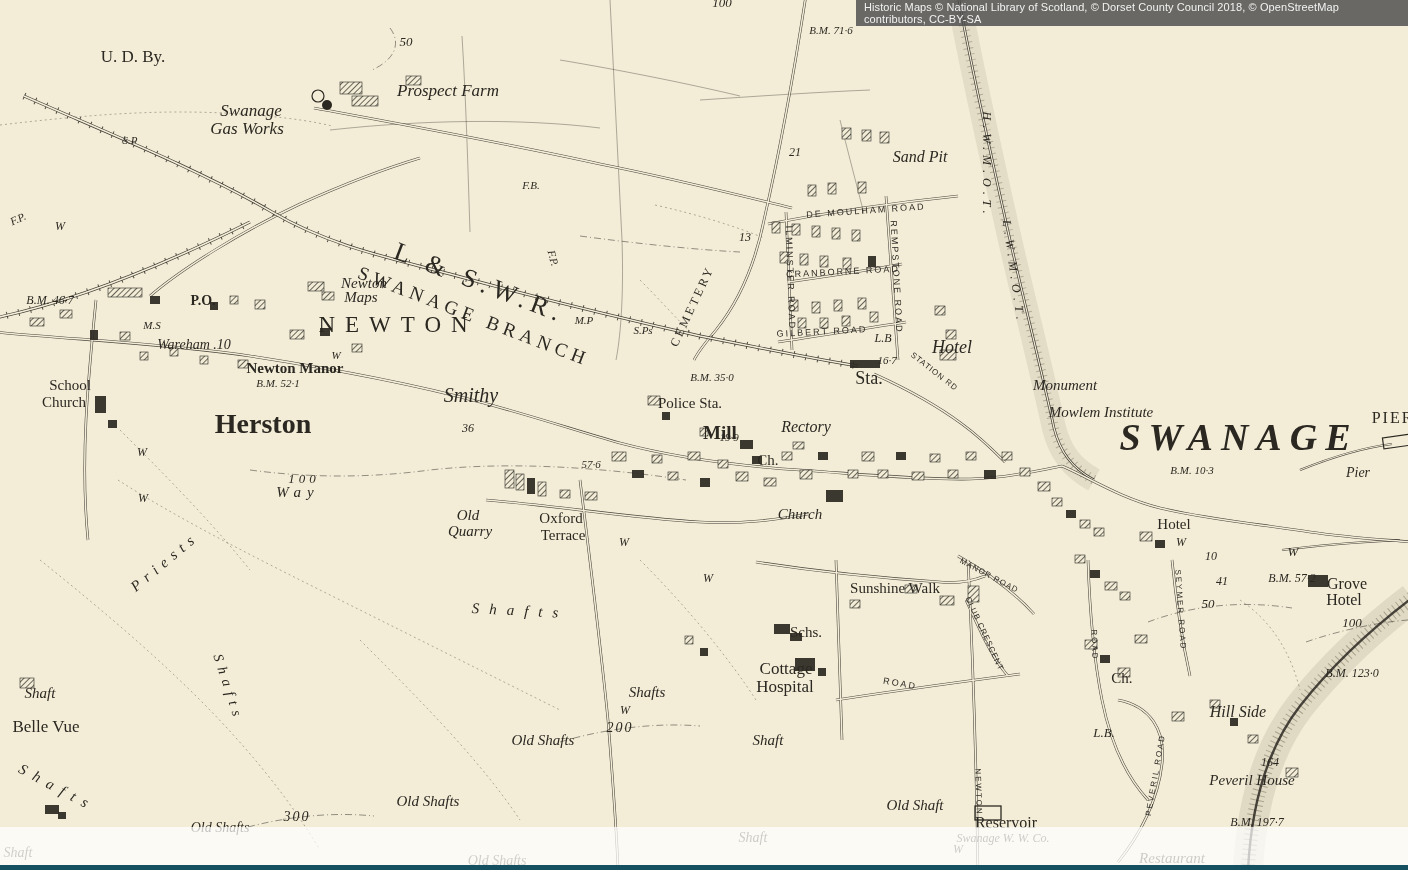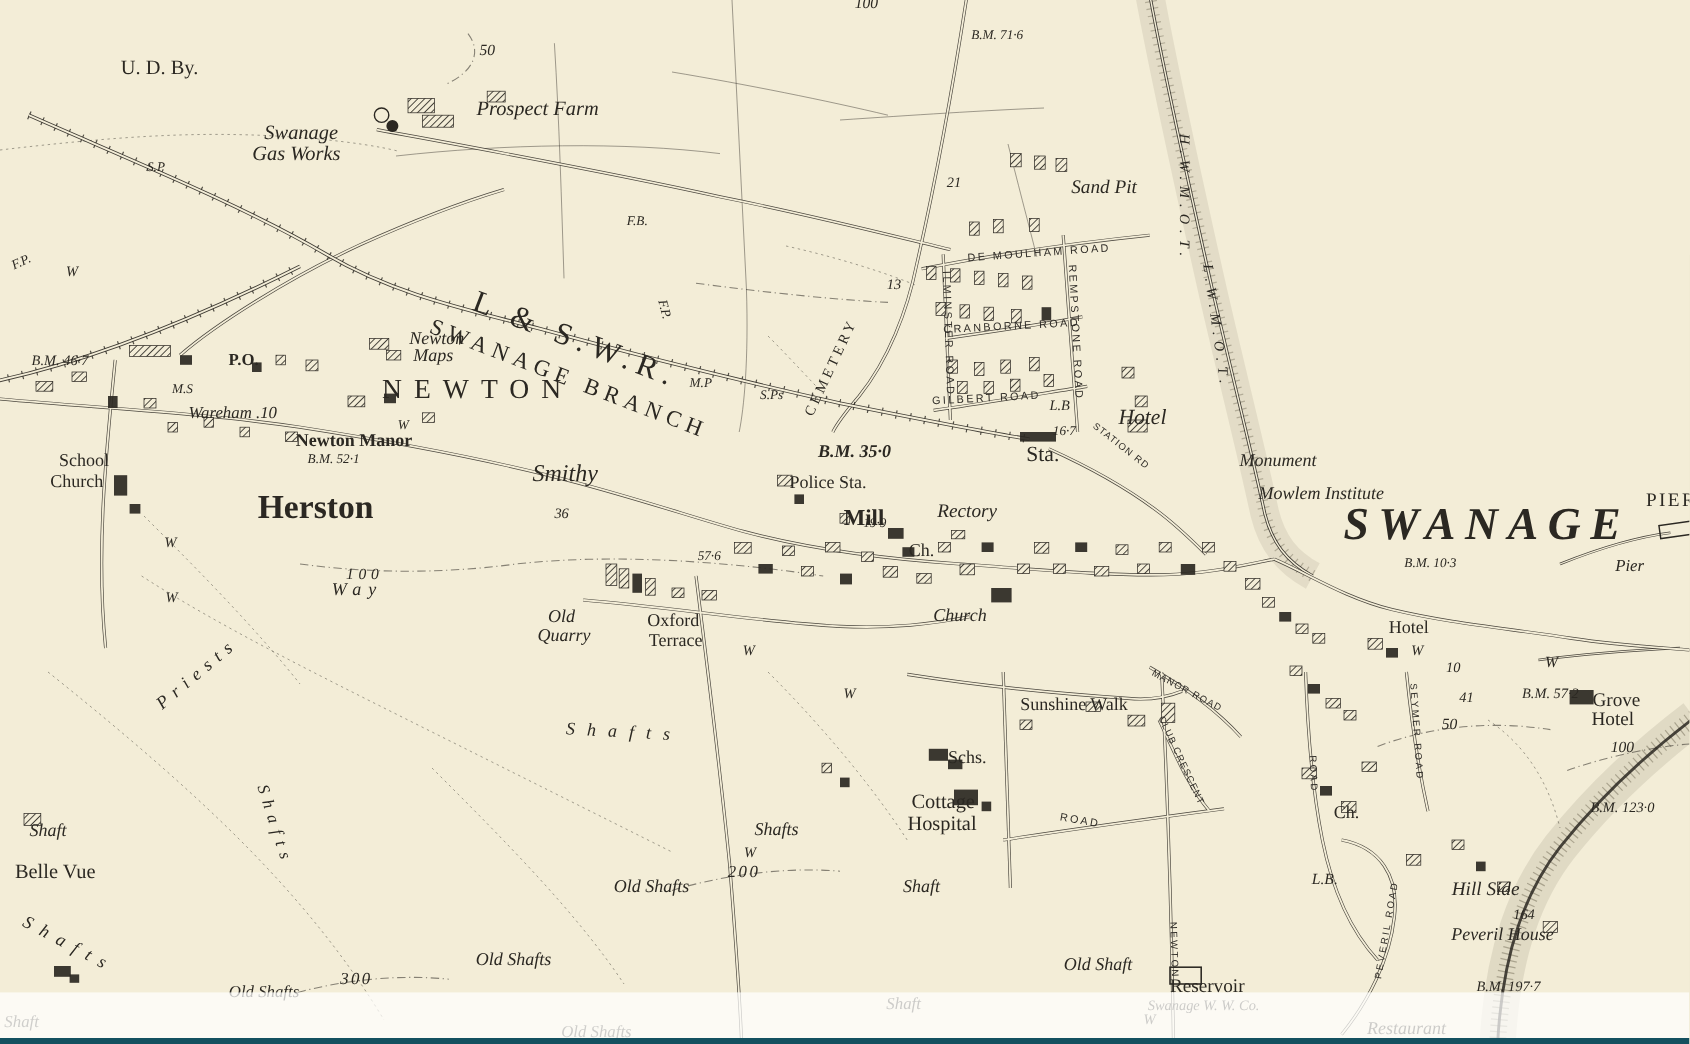--- a/index.html
+++ b/index.html
@@ -343,21 +343,21 @@
       <div class="lbl it" style="left: 152px; top: 325px; font-size: 11px; transform: translate(-50%, -50%);">M.S</div>
       <div class="lbl it" style="left: 194px; top: 345px; font-size: 14px; transform: translate(-50%, -50%); text-align: center;">Wareham .10</div>
       <div class="lbl rm bold" style="left: 258px; top: 368px; font-size: 15px; transform: translate(-50%, -50%);">Newton Manor</div>
       <div class="lbl it" style="left: 278px; top: 383px; font-size: 11px; transform: translate(-50%, -50%);">B.M. 52·1</div>
       <div class="lbl it" style="left: 336px; top: 355px; font-size: 11px; transform: translate(-50%, -50%);">W</div>
       <div class="lbl rm" style="left: 70px; top: 385px; font-size: 15px; transform: translate(-50%, -50%);">School</div>
       <div class="lbl rm" style="left: 64px; top: 402px; font-size: 15px; transform: translate(-50%, -50%);">Church</div>
       <div class="lbl rm bold" style="left: 226px; top: 424px; font-size: 28px; transform: translate(-50%, -50%);">Herston</div>
       <div class="lbl it" style="left: 471px; top: 395px; font-size: 20px; transform: translate(-50%, -50%);">Smithy</div>
       <div class="lbl it" style="left: 468px; top: 428px; font-size: 12px; transform: translate(-50%, -50%);">36</div>
-      <div class="lbl it" style="left: 712px; top: 377px; font-size: 15px; transform: translate(-50%, -50%); font-weight: bold;">B.M. 35·0</div>
+      <div class="lbl it" style="left: 712px; top: 377px; font-size: 11px; transform: translate(-50%, -50%);">B.M. 35·0</div>
       <div class="lbl rm" style="left: 690px; top: 403px; font-size: 15px; transform: translate(-50%, -50%);">Police Sta.</div>
       <div class="lbl rm bold" style="left: 683px; top: 432px; font-size: 19px; transform: translate(-50%, -50%);">Mill</div>
       <div class="lbl it" style="left: 729px; top: 437px; font-size: 11px; transform: translate(-50%, -50%);">19·9</div>
       <div class="lbl it" style="left: 806px; top: 427px; font-size: 16px; transform: translate(-50%, -50%);">Rectory</div>
       <div class="lbl rm" style="left: 768px; top: 460px; font-size: 15px; transform: translate(-50%, -50%);">Ch.</div>
       <div class="lbl it" style="left: 1065px; top: 385px; font-size: 15px; transform: translate(-50%, -50%);">Monument</div>
       <div class="lbl it" style="left: 1101px; top: 412px; font-size: 15px; transform: translate(-50%, -50%);">Mowlem Institute</div>
       <div class="lbl it bold" style="left: 1202px; top: 437px; font-size: 38px; letter-spacing: 8px; transform: translate(-50%, -50%);">SWANAGE</div>
       <div class="lbl it" style="left: 1192px; top: 470px; font-size: 11px; transform: translate(-50%, -50%);">B.M. 10·3</div>
       <div class="lbl rm" style="left: 1393px; top: 418px; font-size: 16px; letter-spacing: 2px; transform: translate(-50%, -50%);">PIER</div>
@@ -409,26 +409,29 @@
       <div class="lbl it" style="left: 57px; top: 788px; font-size: 15px; letter-spacing: 8px; transform: translate(-50%, -50%) rotate(28deg);">Shafts</div>
       <div class="lbl it" style="left: 228px; top: 688px; font-size: 14px; letter-spacing: 6px; transform: translate(-50%, -50%) rotate(72deg);">Shafts</div>
       <div class="lbl it" style="left: 915px; top: 805px; font-size: 15px; transform: translate(-50%, -50%);">Old Shaft</div>
       <div class="lbl rm" style="left: 1006px; top: 823px; font-size: 16px; transform: translate(-50%, -50%);">Reservoir</div>
       <div class="lbl it" style="left: 1003px; top: 838px; font-size: 12px; opacity: 0.85; transform: translate(-50%, -50%);">Swanage W. W. Co.</div>
       <div class="lbl it" style="left: 958px; top: 849px; font-size: 12px; opacity: 0.85; transform: translate(-50%, -50%);">W</div>
       <div class="lbl it" style="left: 1172px; top: 858px; font-size: 15px; opacity: 0.85; transform: translate(-50%, -50%);">Restaurant</div>
       <div class="lbl rm" style="left: 1122px; top: 678px; font-size: 15px; transform: translate(-50%, -50%);">Ch.</div>
       <div class="lbl it" style="left: 1352px; top: 673px; font-size: 12px; transform: translate(-50%, -50%);">B.M. 123·0</div>
       <div class="lbl it" style="left: 1104px; top: 732px; font-size: 13px; transform: translate(-50%, -50%);">L.B.</div>
-      <div class="lbl it" style="left: 1238px; top: 742px; font-size: 16px; transform: translate(-50%, -50%);">Hill Side</div>
+      <div class="lbl it" style="left: 1238px; top: 712px; font-size: 16px; transform: translate(-50%, -50%);">Hill Side</div>
       <div class="lbl it" style="left: 1270px; top: 762px; font-size: 12px; transform: translate(-50%, -50%);">164</div>
       <div class="lbl it" style="left: 1252px; top: 780px; font-size: 15px; transform: translate(-50%, -50%);">Peveril House</div>
       <div class="lbl it" style="left: 1257px; top: 822px; font-size: 12px; transform: translate(-50%, -50%);">B.M. 197·7</div>
       <div class="lbl it" style="left: 1352px; top: 622px; font-size: 13px; transform: translate(-50%, -50%);">100</div>
       <div class="lbl it" style="left: 18px; top: 853px; font-size: 14px; opacity: 0.8; transform: translate(-50%, -50%);">Shaft</div>
       <div class="lbl it" style="left: 497px; top: 861px; font-size: 14px; opacity: 0.8; transform: translate(-50%, -50%);">Old Shafts</div>
       <div class="lbl it" style="left: 753px; top: 838px; font-size: 14px; opacity: 0.85; transform: translate(-50%, -50%);">Shaft</div>
     </div>
 
   <div id="fade"></div>
   <div id="footerbar"></div>
 
+  <div id="attribution">
+    <span>Historic Maps © National Library of Scotland, © Dorset County Council 2018, © OpenStreetMap contributors, CC-BY-SA</span>
+  </div>
 </div>
 
 </body></html>

